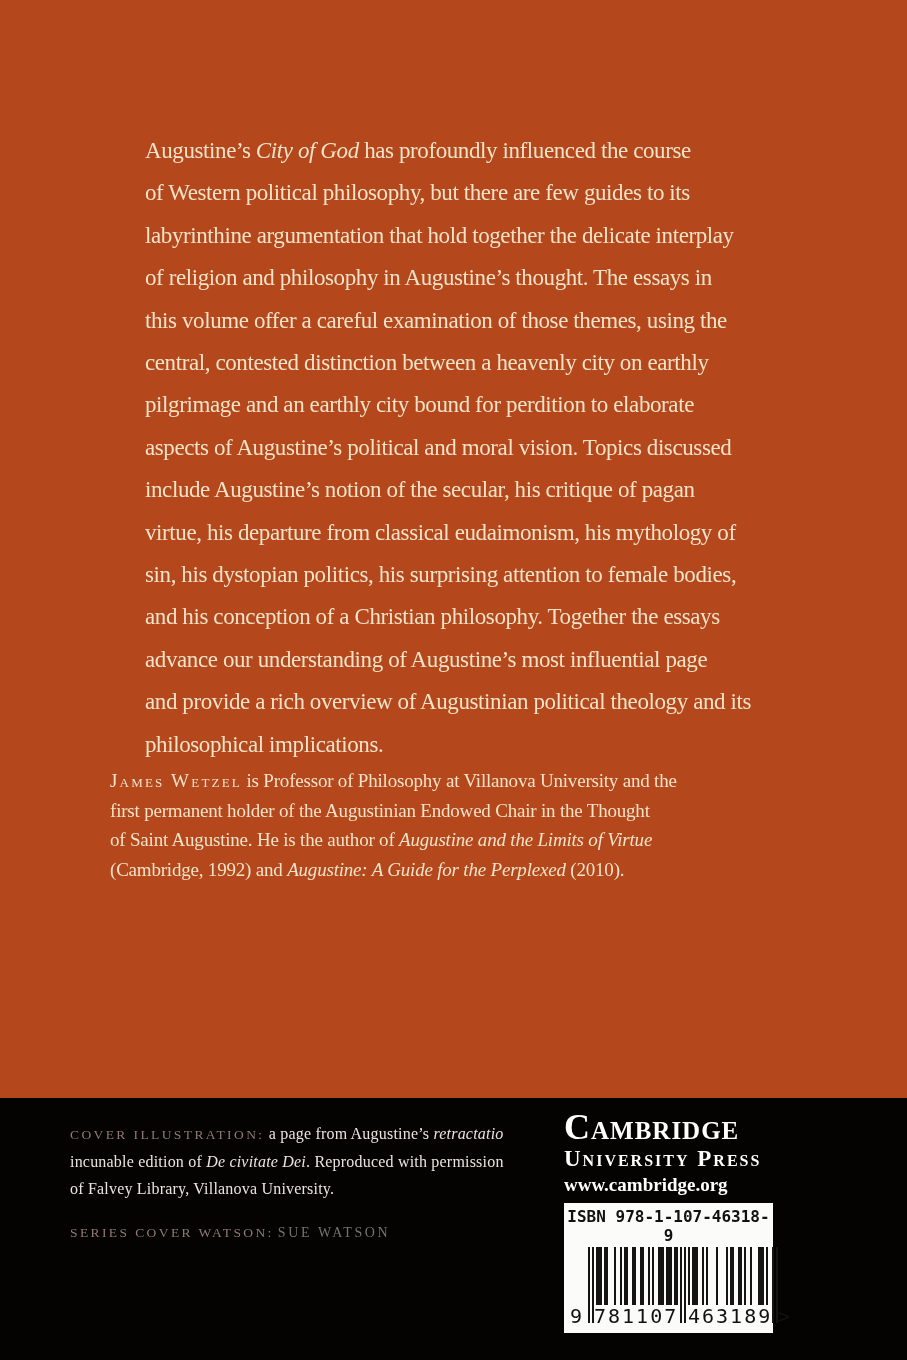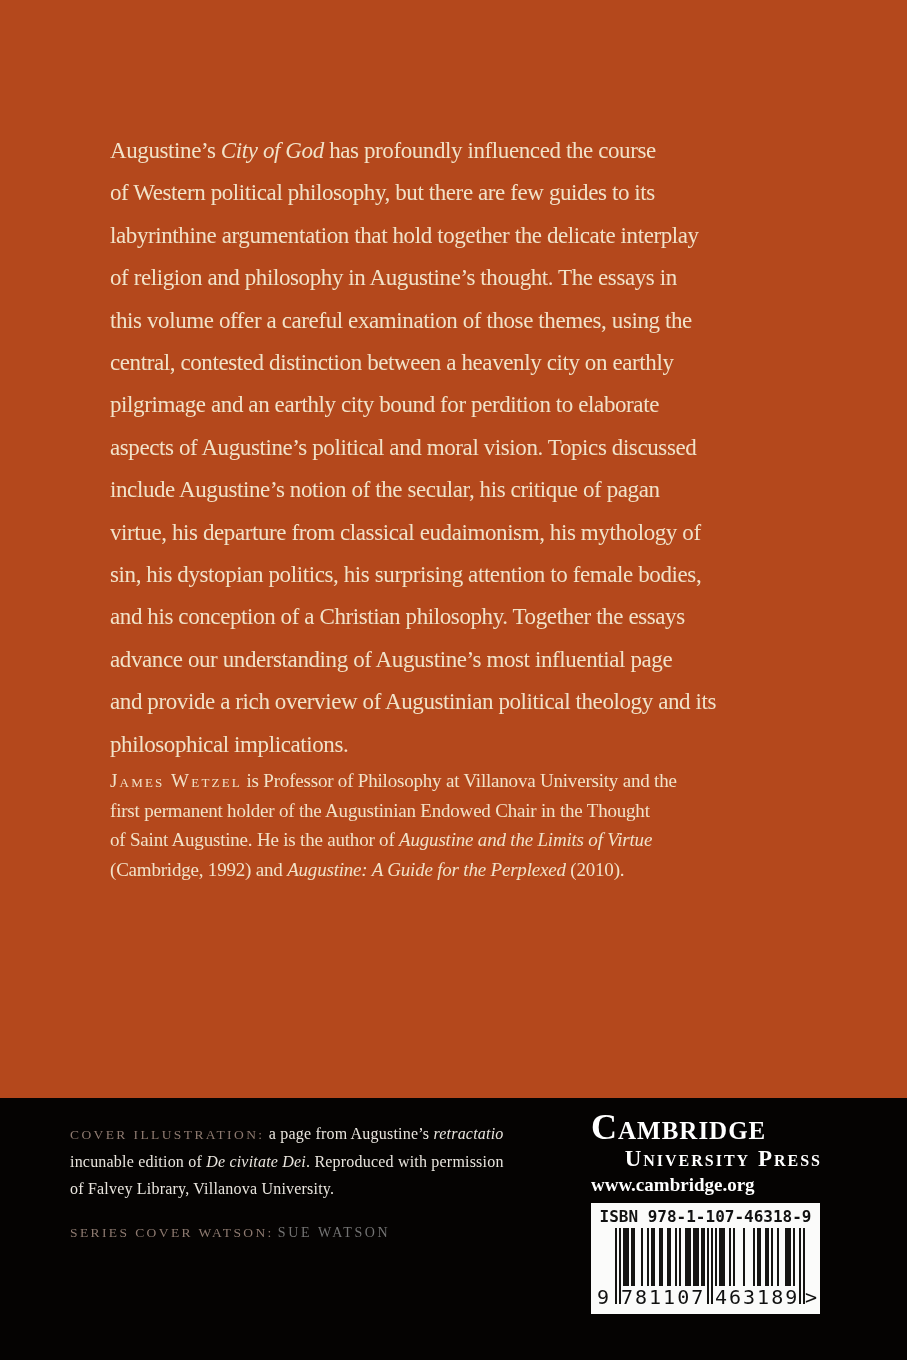--- a/index.html
+++ b/index.html
@@ -11,21 +11,21 @@
     font-family:"Liberation Serif", serif;
   }
   
   .blurb{
     padding:130px 0 0 110px;
     color:#f1e2c8;
     font-size:23px;
     line-height:42.4px;
     letter-spacing:-0.4px;
   }
-  .blurb .line{white-space:nowrap;}
+  .blurb .line{white-space:nowrap;margin-left:35px;}
   .bio{
     padding-left:110px;
     color:#f1e2c8;
     font-size:19px;
     line-height:29.6px;
     letter-spacing:-0.2px;
   }
   .bio .line{white-space:nowrap;}
   .i{font-style:italic;}
   .name{font-variant:small-caps; letter-spacing:2.2px;}
@@ -50,51 +50,50 @@
   }
   .design{margin-top:16px; font-size:16px; line-height:27px;}
   .credit{
     color:#737373;
     font-size:14px;
     letter-spacing:2.6px;
     text-align:right;
   }
   
   .pub-col{
-    position:absolute; left:591px; top:12px; width:231px;
+    position:absolute; left:564px; top:12px; width:231px;
   }
   .brand{
     font-family:"Liberation Serif", serif;
     font-weight:bold;
     font-variant:small-caps;
     font-size:36px; line-height:0.95;
     letter-spacing:1px;
     color:#ffffff;
   }
   .brand2{
     font-family:"Liberation Serif", serif;
     font-weight:bold;
     font-variant:small-caps;
     font-size:23px; line-height:1.05;
     letter-spacing:2px;
     margin-top:3px;
     color:#ffffff;
-    text-align:right;
   }
   .site{
     font-family:Liberation Serif, serif;
     font-weight:bold;
     font-size:19px; line-height:1.15;
     margin-top:3px;
     color:#ffffff;
   }
   
   .barcode-box{
     margin-top:7px;
-    width:229px;
+    width:209px;
     background:#fbfbfa;
     padding:4px 0 6px 0;
   }
   .isbn{
     text-align:center;
     font-family:"DejaVu Sans Mono", monospace;
     font-weight:700;
     font-size:16px; line-height:19px;
     color:#111;
   }

